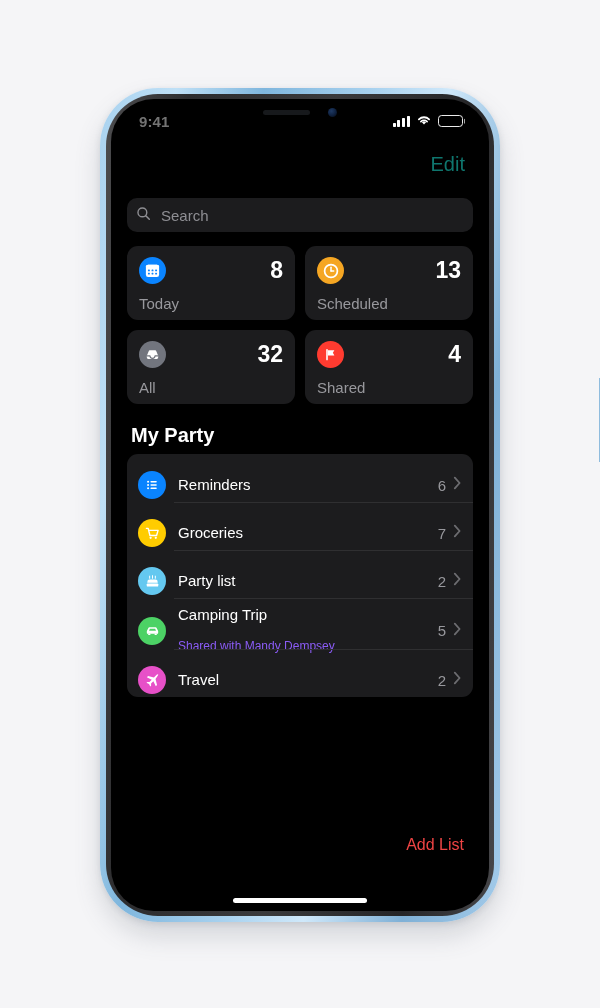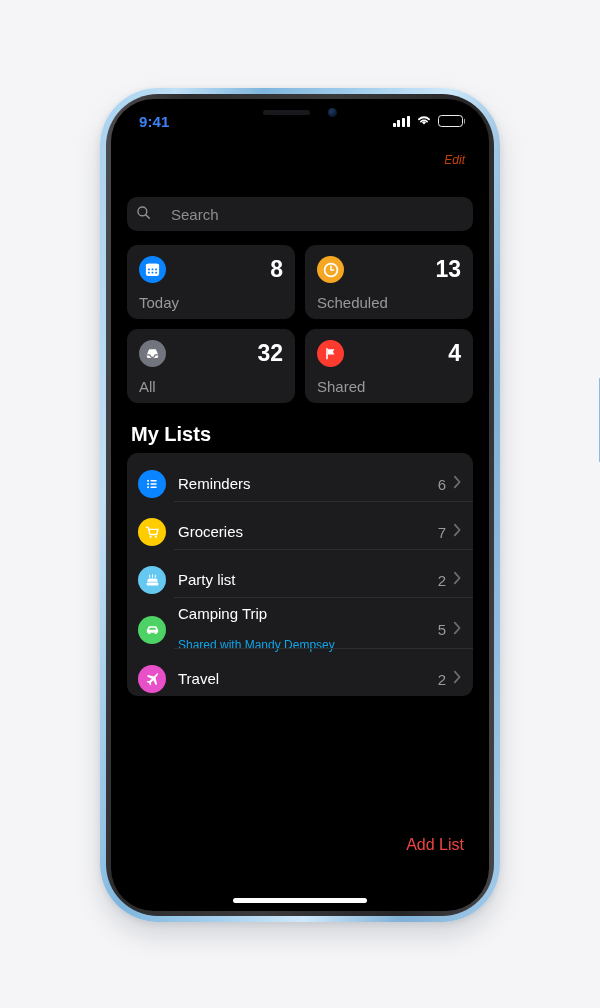--- a/index.html
+++ b/index.html
@@ -52,44 +52,44 @@
   #earpiece-speaker { width:47px; height:5px; border-radius:3px; background:#17191c; }
   #front-camera { width:9px; height:9px; border-radius:50%;
                   background:radial-gradient(circle at 38% 34%,#1f3a63 0%,#102343 48%,#05080f 100%); }
 
   
   #status-bar {
     position:absolute; top:0; left:0; right:0; height:44px;
     display:flex; align-items:center; justify-content:space-between;
     padding:0 26px 0 28px; z-index:30;
   }
-  #status-time { color:#3b82f6; font-size:15px; font-weight:bold; letter-spacing:.1px; }
+  #status-time { color:#737373; font-size:15px; font-weight:bold; letter-spacing:.1px; }
   #status-icons { display:flex; align-items:center; gap:6px; }
   .sig-bars { display:flex; align-items:flex-end; gap:1.8px; height:11px; }
   .sig-bars i { display:block; width:3px; background:#fff; border-radius:.7px; }
   .sig-bars i:nth-child(1){ height:4px; }
   .sig-bars i:nth-child(2){ height:6.4px; }
   .sig-bars i:nth-child(3){ height:8.7px; }
   .sig-bars i:nth-child(4){ height:11px; }
   .battery-shell { width:25px; height:12px; border:1.4px solid rgba(255,255,255,.92);
                    border-radius:3.6px; padding:1.4px; position:relative; }
   .battery-fill { height:100%; background:#fff; border-radius:1.8px; }
   .battery-tip { position:absolute; right:-3.4px; top:50%; transform:translateY(-50%);
                  width:1.8px; height:4.6px; background:rgba(255,255,255,.65); border-radius:0 1px 1px 0; }
 
   
   #app-content { position:absolute; top:44px; left:0; right:0; bottom:0; }
 
   #nav-bar { padding:8px 22px 6px; display:flex; justify-content:flex-end; }
-  #edit-button { color:#c2410c; font-size:12px; background:none; border:none;
-                 font-family:inherit; cursor:pointer; padding:2px 2px;font-style:italic; }
+  #edit-button { color:#0f766e; font-size:20px; background:none; border:none;
+                 font-family:inherit; cursor:pointer; padding:2px 2px; }
 
   #search-bar {
-    margin:22px 16px 0; height:34px; background:#1c1c1e; border-radius:10px;
-    display:flex; align-items:center; gap:20px; padding:0 9px;
+    margin:14px 16px 0; height:34px; background:#1c1c1e; border-radius:10px;
+    display:flex; align-items:center; gap:10px; padding:0 9px;
   }
   #search-bar .sicon { flex:0 0 auto; }
   #search-placeholder { color:#8e8e93; font-size:15px; }
 
   
   #summary-grid {
     margin:14px 16px 0; display:grid; grid-template-columns:1fr 1fr;
     gap:10px;
   }
   .summary-card {
@@ -107,21 +107,21 @@
   #lists-container { margin:0 16px; background:#1c1c1e; border-radius:11px; overflow:hidden; }
   .list-row { display:flex; align-items:center; height:48px; padding:14px 11px 0 11px; position:relative; }
   .list-row.tall { height:51px; }
   .list-row + .list-row::before {
     content:""; position:absolute; left:47px; right:0; top:0; height:1px; background:#2f2f31;
   }
   .row-icon { width:28px; height:28px; border-radius:50%; flex:0 0 auto;
               display:flex; align-items:center; justify-content:center; margin-right:12px; }
   .row-text { flex:1; min-width:0; }
   .row-title { color:#fff; font-size:15px; line-height:1.18; }
-  .row-sub { color:#0ea5e9; font-size:12px; line-height:1.3; margin-top:15px; }
+  .row-sub { color:#8b5cf6; font-size:12px; line-height:1.3; margin-top:15px; }
   .row-count { color:#98989d; font-size:15px; margin-right:7px; }
   .row-chevron { flex:0 0 auto; }
 
   #add-list-bar { position:absolute; right:22px; bottom:54px; }
   #add-list-button { color:#ef4444; font-size:16px; background:none; border:none;
                      font-family:inherit; cursor:pointer; padding:3px; }
 
   #home-indicator {
     position:absolute; bottom:8px; left:50%; transform:translateX(-50%);
     width:134px; height:5px; background:#fff; border-radius:3px;
@@ -242,21 +242,21 @@
                 <path d="M6.3 4.4 H13.1 L11.5 7.2 L13.1 10 H6.3 Z" fill="#fff"></path>
               </svg>
             </span>
             <span class="card-count">4</span>
           </div>
           <div class="card-label">Shared</div>
         </div>
 
       </div>
 
-      <div id="my-lists-heading">My Lists</div>
+      <div id="my-lists-heading">My Party</div>
 
       <div id="lists-container">
 
         <div class="list-row">
           <span class="row-icon" style="background:#0a84ff">
             <svg width="16" height="16" viewBox="0 0 18 18">
               <g fill="#fff">
                 <circle cx="4.6" cy="5.3" r="1.15"></circle>
                   <rect x="7.2" y="4.5" width="7.2" height="1.7" rx=".85"></rect>
                 <circle cx="4.6" cy="9" r="1.15"></circle>

